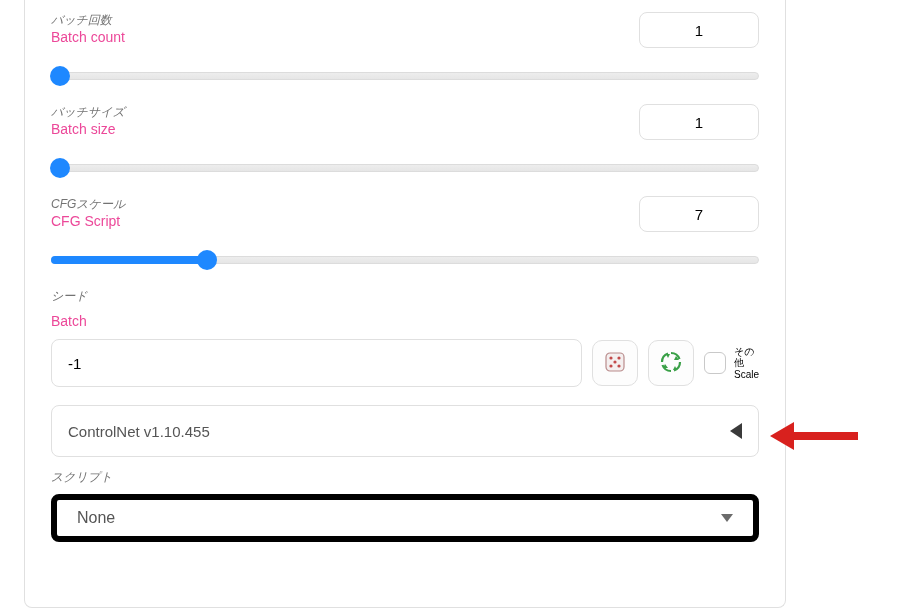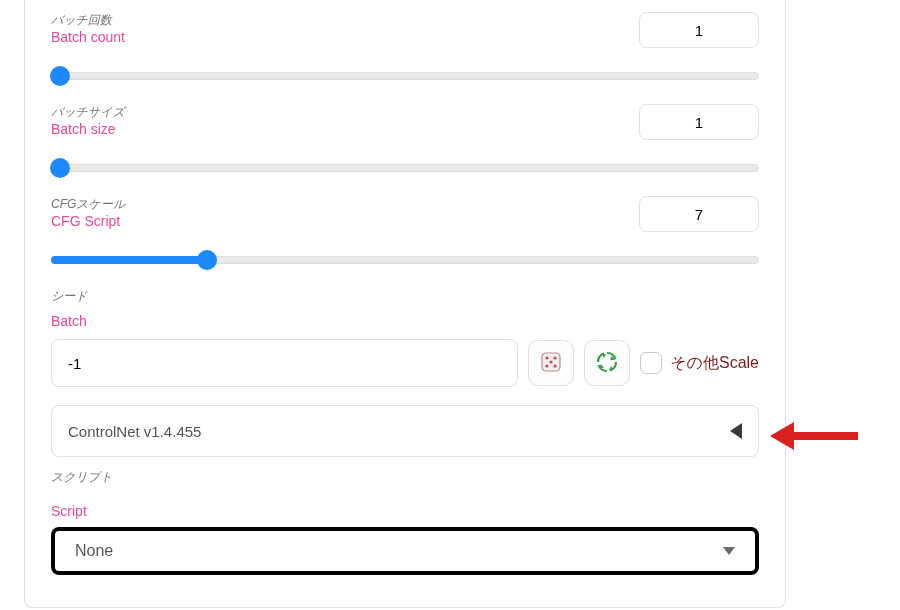--- a/index.html
+++ b/index.html
@@ -117,21 +117,21 @@
     height: 22px;
     border: 1.5px solid #c9c9c9;
     border-radius: 6px;
     background: #fff;
   }
   .extra-block {
     display: flex;
     align-items: center;
     gap: 8px;
   }
-  .extra-labels { display:flex; flex-direction:row; font-size:16px; color:#7f1d1d; line-height:1.15; }
+  .extra-labels { display:flex; flex-direction:column; font-size:10px; color:#000000; line-height:1.15; }
 
   .accordion {
     margin-top: 18px;
     border: 1px solid #e0e0e0;
     border-radius: 8px;
     height: 52px;
     padding: 0 16px;
     display: flex;
     align-items: center;
     justify-content: space-between;
@@ -145,23 +145,23 @@
   }
   .caret-down {
     width: 0; height: 0;
     border-left: 6px solid transparent;
     border-right: 6px solid transparent;
     border-top: 8px solid #6b6b6b;
     margin-right: 10px;
   }
 
   .script-group { margin-top: 12px; }
-  .script-labels { display:flex; flex-direction:column; gap:17px; margin-bottom:8px; }
+  .script-labels { display:flex; flex-direction:column; gap:0px; margin-bottom:8px; }
   .select-box {
-    border: 4px solid #000000;
+    border: 6px solid #000000;
     border-radius: 8px;
     height: 48px;
     padding: 0 10px 0 20px;
     display: flex;
     align-items: center;
     justify-content: space-between;
     background: #fff;
   }
 
   
@@ -260,28 +260,27 @@
         <div class="extra-labels">
           <span>その</span>
           <span>他</span>
           <span>Scale</span>
         </div>
       </div>
     </div>
   </div>
 
   <div class="accordion">
-    <span style="font-size:15px;">ControlNet v1.4.455</span>
+    <span style="font-size:15px;">ControlNet v1.10.455</span>
     <span class="caret-left"></span>
   </div>
 
   <div class="script-group">
     <div class="script-labels">
       <span class="param-label-ja">スクリプト</span>
-      <span class="param-label-en">Script</span>
     </div>
     <div class="select-box">
       <span style="font-size:16px;">None</span>
       <span class="caret-down"></span>
     </div>
   </div>
 
 </div>
 
 <svg class="red-arrow" width="90" height="36">

